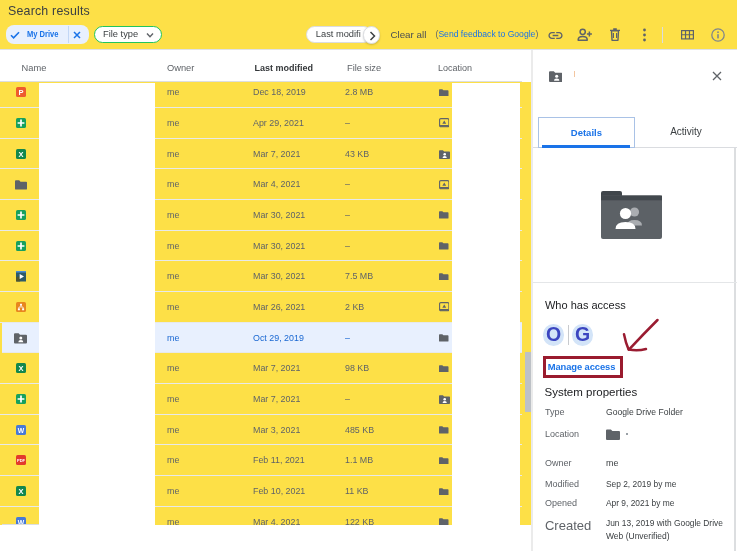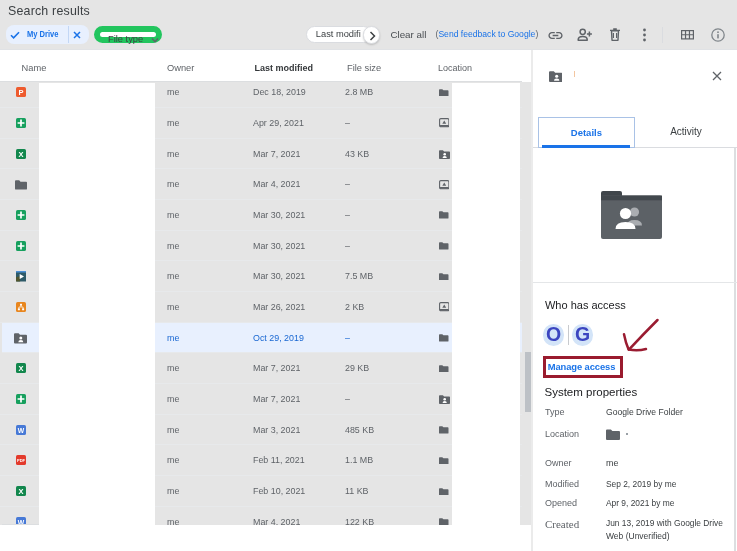--- a/index.html
+++ b/index.html
@@ -1,39 +1,39 @@
 <!DOCTYPE html>
 <html><head>
 <meta charset="utf-8">
 <style>
   * { margin:0; padding:0; box-sizing:border-box; }
   html,body { width:737px; height:551px; background:#fff; }
   #page { position:relative; width:737px; height:551px; overflow:hidden;
-          font-family:"Liberation Sans", sans-serif; background:#e5e5e5; }
+          font-family:"Liberation Sans", sans-serif; background:#fde047; }
   .abs { position:absolute; }
   .t { position:absolute; white-space:nowrap; }
 </style>
 </head>
 <body>
 <div id="page">
 
   <div class="t" style="left:8px;top:3.8px;font-size:12.4px;color:#3c4043;letter-spacing:.2px;">Search results</div>
 
   <div class="abs" style="left:5.5px;top:25.4px;width:83px;height:18.5px;background:#e8f0fe;border-radius:8px;">
     <svg class="abs" style="left:4.8px;top:5.2px;" width="10" height="8" viewBox="0 0 10 8">
         <path d="M1 4.2 L3.6 6.8 L9 1.2" stroke="#1a73e8" stroke-width="1.6" fill="none"></path>
       </svg>
     <div class="t" style="left:21.8px;top:0;line-height:18.5px;font-size:9px;font-weight:bold;color:#1a73e8;transform:scaleX(0.84);transform-origin:0 50%;">My Drive</div>
     <div class="abs" style="left:62.3px;top:0.5px;width:1px;height:17.5px;background:#c3d7f5;"></div>
     <svg class="abs" style="left:67.5px;top:5.2px;" width="8" height="8" viewBox="0 0 8 8">
         <path d="M1 1 L7 7 M7 1 L1 7" stroke="#1a73e8" stroke-width="1.5" fill="none"></path>
       </svg>
   </div>
 
-  <div class="abs" style="left:94px;top:26px;width:68px;height:17.4px;background:#fff;border:6px solid #22c55e;border-radius:9px;text-align:right;">
+  <div class="abs" style="left:94px;top:26px;width:68px;height:17.4px;background:#fff;border:1px solid #22c55e;border-radius:9px;text-align:right;">
     <div class="t" style="left:8px;top:0;line-height:15.4px;font-size:9.3px;color:#3c4043;">File type</div>
     <svg class="abs" style="left:51px;top:5.5px;" width="8" height="5" viewBox="0 0 8 5">
         <path d="M1 0.5 L4 3.8 L7 0.5" fill="none" stroke="#5f6368" stroke-width="1.4"></path>
       </svg>
   </div>
 
 
   <div class="abs" style="left:306.3px;top:26px;width:66px;height:17.4px;background:#fff;border:1px solid #dadce0;border-radius:9px;overflow:hidden;">
     <div class="t" style="left:8.5px;top:0;line-height:15.4px;font-size:9.3px;color:#3c4043;">Last modifi</div>
   </div>
@@ -203,21 +203,21 @@
           <path d="M0 0.95 Q0 0.25 0.7 0.25 L3.3 0.25 L4.4 1.35 L8.8 1.35 Q9.5 1.35 9.5 2.05 L9.5 6.9 Q9.5 7.6 8.8 7.6 L0.7 7.6 Q0 7.6 0 6.9 Z" fill="#5f6368"></path>
         </svg>
   </div>
   <div class="abs" style="left:0px;top:352.84px;width:522px;height:30.68px;border-bottom:1px solid #e7e9eb;">
   <svg class="abs" style="left:15.5px;top:10.1px;" width="10" height="10" viewBox="0 0 10 10">
           <rect width="10" height="10" rx="1.6" fill="#12874d"></rect>
           <text x="5" y="7.8" font-size="7.5" font-weight="bold" fill="#fff" text-anchor="middle" font-family="Liberation Sans">X</text>
         </svg>
   <div class="t" style="left:167px;top:0;line-height:30.68px;font-size:8.9px;color:#5f6368;">me</div>
   <div class="t" style="left:253px;top:0;line-height:30.68px;font-size:8.9px;color:#5f6368;">Mar 7, 2021</div>
-  <div class="t" style="left:345px;top:0;line-height:30.68px;font-size:8.9px;color:#5f6368;">29 KB</div>
+  <div class="t" style="left:345px;top:0;line-height:30.68px;font-size:8.9px;color:#5f6368;">98 KB</div>
   <svg class="abs" style="left:439px;top:11.5px;" width="9.5" height="7.6" viewBox="0 0 9.5 7.6">
           <path d="M0 0.95 Q0 0.25 0.7 0.25 L3.3 0.25 L4.4 1.35 L8.8 1.35 Q9.5 1.35 9.5 2.05 L9.5 6.9 Q9.5 7.6 8.8 7.6 L0.7 7.6 Q0 7.6 0 6.9 Z" fill="#5f6368"></path>
         </svg>
   </div>
   <div class="abs" style="left:0px;top:383.52px;width:522px;height:30.68px;border-bottom:1px solid #e7e9eb;">
   <svg class="abs" style="left:15.5px;top:10.1px;" width="10" height="10" viewBox="0 0 10 10">
           <rect width="10" height="10" rx="1.6" fill="#17a05e"></rect>
           <path d="M5 1.6 V8.4 M1.6 5 H8.4" stroke="#fff" stroke-width="1.7"></path>
         </svg>
   <div class="t" style="left:167px;top:0;line-height:30.68px;font-size:8.9px;color:#5f6368;">me</div>
@@ -350,18 +350,18 @@
     <svg class="abs" style="left:73.4px;top:379.7px;" width="14" height="11" viewBox="0 0 14 11">
         <path d="M0 1.4 Q0 0.4 1 0.4 L4.9 0.4 L6.4 1.9 L13 1.9 Q14 1.9 14 2.9 L14 10 Q14 11 13 11 L1 11 Q0 11 0 10 Z" fill="#5f6368"></path>
       </svg>
     <div class="abs" style="left:93.4px;top:383.3px;width:2px;height:2px;background:#9aa0a6;"></div>
     <div class="t" style="left:12.4px;top:408.3px;font-size:9px;color:#5f6368;">Owner</div>
     <div class="t" style="left:73.4px;top:408.3px;font-size:8.9px;color:#3c4043;">me</div>
     <div class="t" style="left:12.4px;top:428.8px;font-size:9px;color:#5f6368;">Modified</div>
     <div class="t" style="left:73.4px;top:428.8px;font-size:8.4px;color:#3c4043;">Sep 2, 2019 by me</div>
     <div class="t" style="left:12.4px;top:448.5px;font-size:9px;color:#5f6368;">Opened</div>
     <div class="t" style="left:73.4px;top:448.5px;font-size:8.4px;color:#3c4043;text-align:center;">Apr 9, 2021 by me</div>
-    <div class="t" style="left:12.4px;top:468.7px;font-size:11px;color:#5f6368;font-family:Liberation Serif, serif;">Created</div>
+    <div class="t" style="left:12.4px;top:468.7px;font-size:13px;color:#5f6368;">Created</div>
     <div class="t" style="left:73.4px;top:468.7px;font-size:8.4px;color:#3c4043;">Jun 13, 2019 with Google Drive</div>
     <div class="t" style="left:73.4px;top:481.3px;font-size:8.5px;color:#3c4043;">Web (Unverified)</div>
   </div>
 
 </div>
 
 </body></html>

